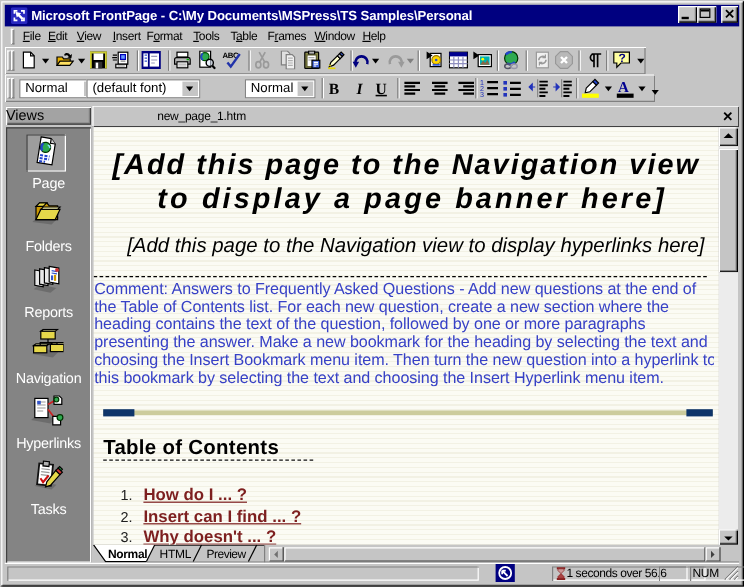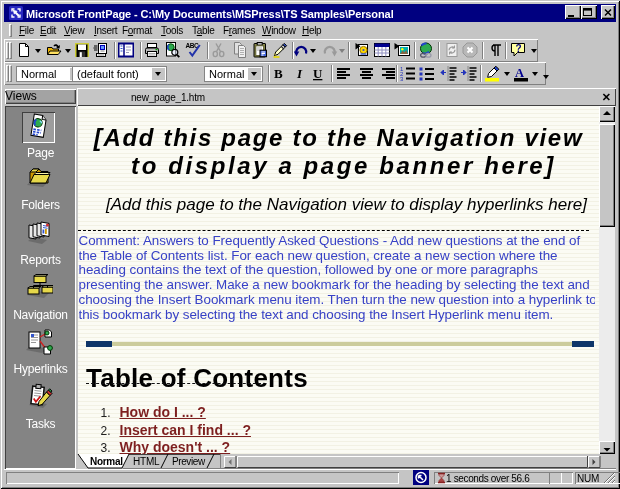--- a/index.html
+++ b/index.html
@@ -72,21 +72,21 @@
   
   #h1 { position:absolute; left:0; right:0; top:18px; text-align:center; font-size:24px; font-weight:bold; font-style:italic;
     line-height:28px; color:#000; letter-spacing:1.7px; }
   #h2 { position:absolute; left:16px; right:0; top:79px; text-align:center; font-size:17px; font-style:italic;margin-top:10px; }
   #dash { position:absolute; left:0; width:511px; top:124px; border-top:1.5px dashed #000; height:0; }
   #comment { position:absolute; left:0.5px; top:128px; width:516px; overflow:hidden; font-size:13.42px; letter-spacing:-0.045px; line-height:14.7px; color:#3741c6; white-space:nowrap; }
   #hr { position:absolute; left:8px; right:5px; top:235px; height:6px; }
   #hr .mid { position:absolute; left:0; right:0; top:1px; height:4px; background:#cccc9c; }
   #hr .cl { position:absolute; left:0; width:26px; top:0; height:6px; background:#0e3569; }
   #hr .cr { position:absolute; right:0; width:22px; top:0; height:6px; background:#0e3569; }
-  #toc { position:absolute; left:8px; top:257px; font-size:26px; font-weight:bold; letter-spacing:0.25px; }
+  #toc { position:absolute; left:8px; top:257px; font-size:17px; font-weight:bold; letter-spacing:0.25px; }
   #tocu { position:absolute; left:8px; top:277px; width:175px; border-top:1px dashed #111; }
   #list { position:absolute; left:0; top:298px; font-size:14px; }
   .li { height:17.5px; line-height:17.5px; }
   .num { display:inline-block; width:32.5px; text-align:right; color:#202020; font-size:12px; }
   .lnk { color:#7d1f1f; font-weight:bold; text-decoration:underline; margin-left:9px; }
   
   #btabs { position:absolute; left:0; bottom:0; right:0; height:15px; background:#c5c5c5; }
   
   #statusbar { position:absolute; left:4px; right:4px; bottom:4px; height:16px; background:#c5c5c5;
      border-top:1px solid #ffffff; font-size:10px; letter-spacing:-0.35px; }
@@ -509,21 +509,21 @@
       </svg>
     </div>
   </div>
 
   <div id="statusbar">
     <div class="spanel" style="left:2px;width:393px"></div>
     <div style="position:absolute;left:409px;top:0px;width:16px;height:15px;background:#000080"><svg width="16" height="15">
           <circle cx="8" cy="7.5" r="5" fill="none" stroke="#fff" stroke-width="1.5"></circle>
           <path d="M10 10 L5.5 5.5 M5.5 5.5 l0 3 M5.5 5.5 l3 0" stroke="#fff" stroke-width="1.5" fill="none"></path>
         </svg></div>
-    <div class="spanel" style="left:430px;width:128px">
+    <div class="spanel" style="left:456px;width:128px">
         <svg width="10" height="12" style="position:absolute;left:3px;top:0px">
           <path d="M1 1.5 h7 M1 10.5 h7" stroke="#882222" stroke-width="1.6"></path>
           <path d="M2 2 h5 l0 1.5 -2.5 2.5 -2.5 -2.5 z" fill="#cc9999" stroke="#882222" stroke-width="0.6"></path>
           <path d="M2 10 h5 l0 -1.5 -2.5 -2.5 -2.5 2.5 z" fill="#aa4444" stroke="#882222" stroke-width="0.6"></path>
         </svg>
         <span style="position:absolute;left:12px;top:1px;white-space:nowrap">1 seconds over 56.6</span>
       </div>
     <div class="spanel" style="left:545px;width:24px"></div>
     <div class="spanel" style="left:571px;width:52px">
         <span style="position:absolute;left:2px;top:1px;font-size:10px;letter-spacing:-0.2px">NUM</span>

